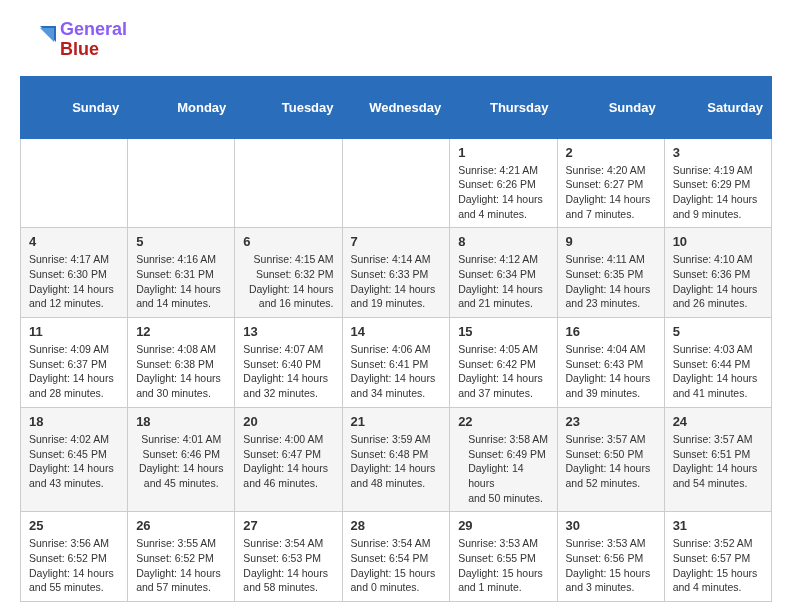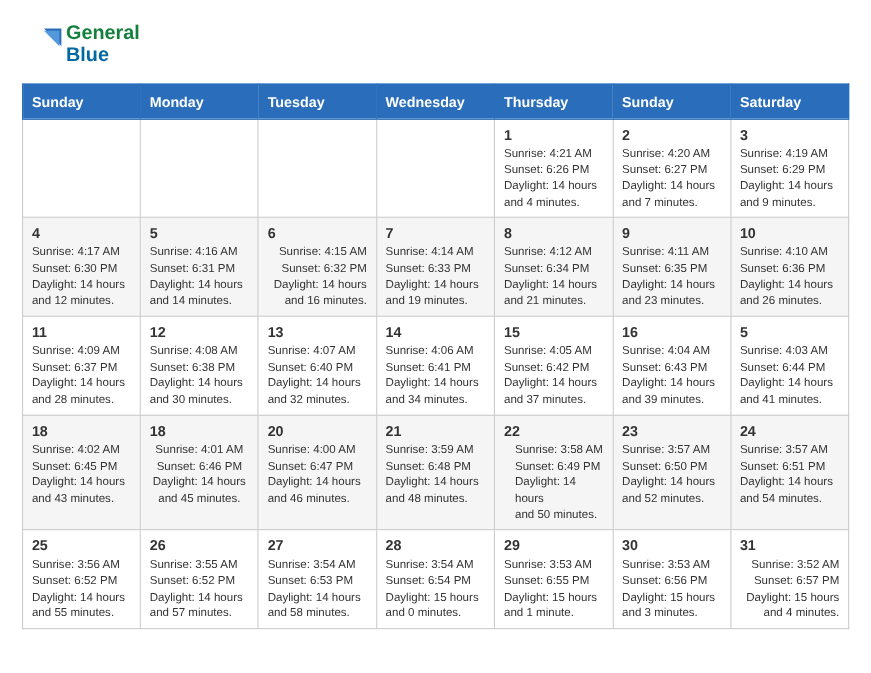--- a/index.html
+++ b/index.html
@@ -22,26 +22,26 @@
       gap: 4px;
     }
     .logo-text {
       display: flex;
       flex-direction: column;
       line-height: 1.1;
     }
     .logo-general {
       font-size: 18px;
       font-weight: bold;
-      color: #15803d;
+      color: #8b5cf6;
     }
     .logo-blue {
       font-size: 18px;
       font-weight: bold;
-      color: #0369a1;
+      color: #b91c1c;
     }
     .title-block {
       text-align: right;
     }
     .main-title {
       font-size: 36px;
       font-weight: bold;
       color: #333;
     }
     .subtitle {
@@ -49,22 +49,22 @@
       color: #333;
     }
     .calendar {
       width: 100%;
       border-collapse: collapse;
       border: 1px solid #ccc;
     }
     .calendar th {
       background-color: #2a6ebb;
       color: #fff;
-      text-align: left;
-      padding: 8px 8px;
+      text-align: right;
+      padding: 23px 8px;
       font-size: 13px;
       border: 1px solid #2a6ebb;
     }
     .calendar td {
       vertical-align: top;
       padding: 6px 8px;
       border: 1px solid #ccc;
       width: 108px;
       min-height: 80px;
       font-size: 11px;
@@ -342,20 +342,20 @@
         </td>
         <td>
           <div class="day-num">30</div>
           <div class="day-info" style="white-space: pre-line;">Sunrise: 3:53 AM
 Sunset: 6:56 PM
 Daylight: 15 hours
 and 3 minutes.</div>
         </td>
         <td>
           <div class="day-num">31</div>
-          <div class="day-info" style="white-space: pre-line; text-align: right;">Sunrise: 3:52 AM
+          <div class="day-info" style="white-space: pre-line;">Sunrise: 3:52 AM
 Sunset: 6:57 PM
 Daylight: 15 hours
 and 4 minutes.</div>
         </td>
       </tr>
     </tbody>
 </table>
 
 </body></html>

